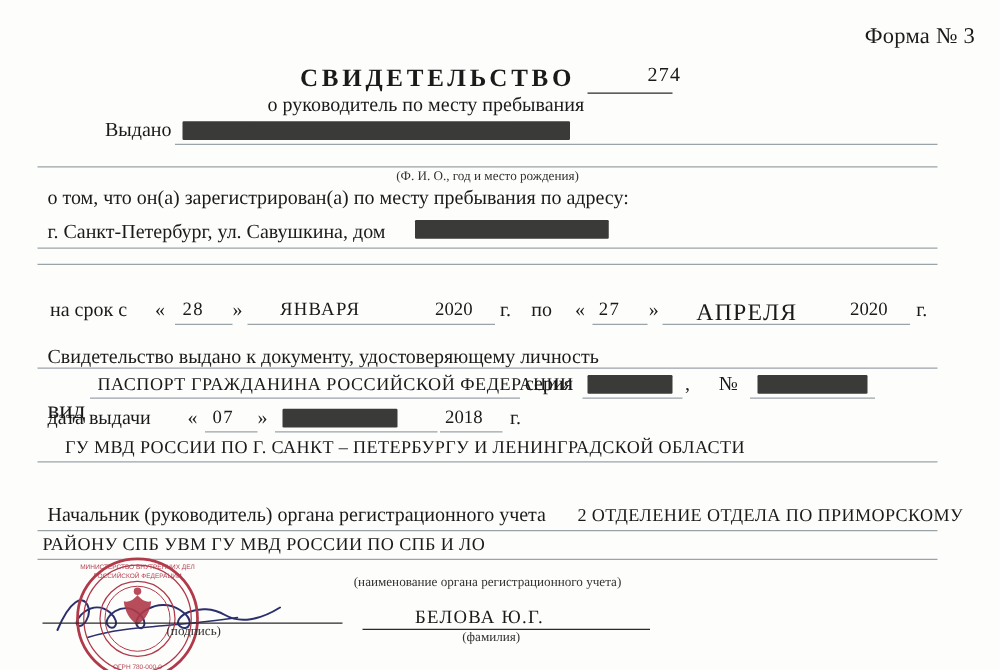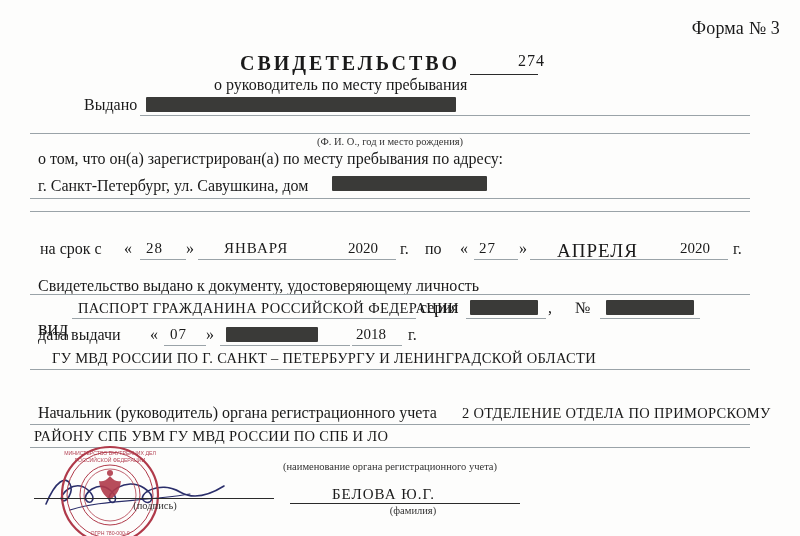--- a/index.html
+++ b/index.html
@@ -145,21 +145,21 @@
   .chief-value { left: 462px; top: 405px; font-size: 14.5px; letter-spacing: 0.3px; }
   .rule-7 { left: 30px; top: 424px; width: 720px; }
   .chief-line2 { left: 34px; top: 428px; font-size: 14.5px; letter-spacing: 0.3px; }
   .rule-8 { left: 30px; top: 447px; width: 720px; }
   .caption-4 { left: 210px; top: 449px; width: 360px; margin-top: 12px; }
 
   .sign-rule { left: 34px; top: 498px; width: 240px; }
   .sign-caption { left: 90px; top: 500px; width: 130px; }
   .name-value { left: 332px; top: 486px; font-size: 15px; letter-spacing: 1px; }
   .name-rule { left: 290px; top: 503px; width: 230px; }
-  .name-caption { left: 348px; top: 505px; width: 130px; }
+  .name-caption { left: 328px; top: 505px; width: 130px; }
 
   .signature {
     left: 40px;
     top: 470px;
     width: 210px;
     height: 42px;
     color: #2b2f6b;
     pointer-events: none;
   }
   .stamp {

